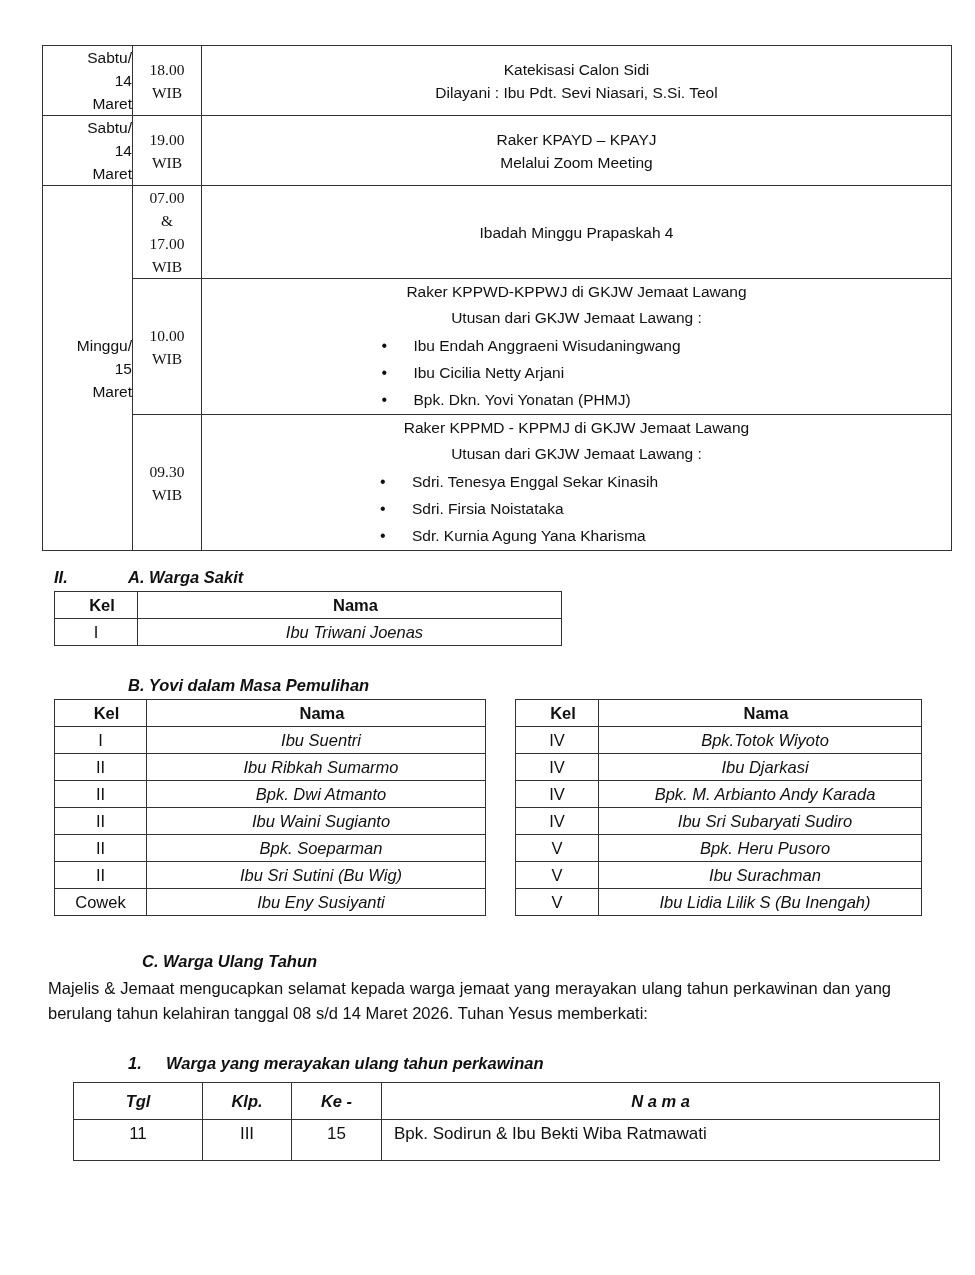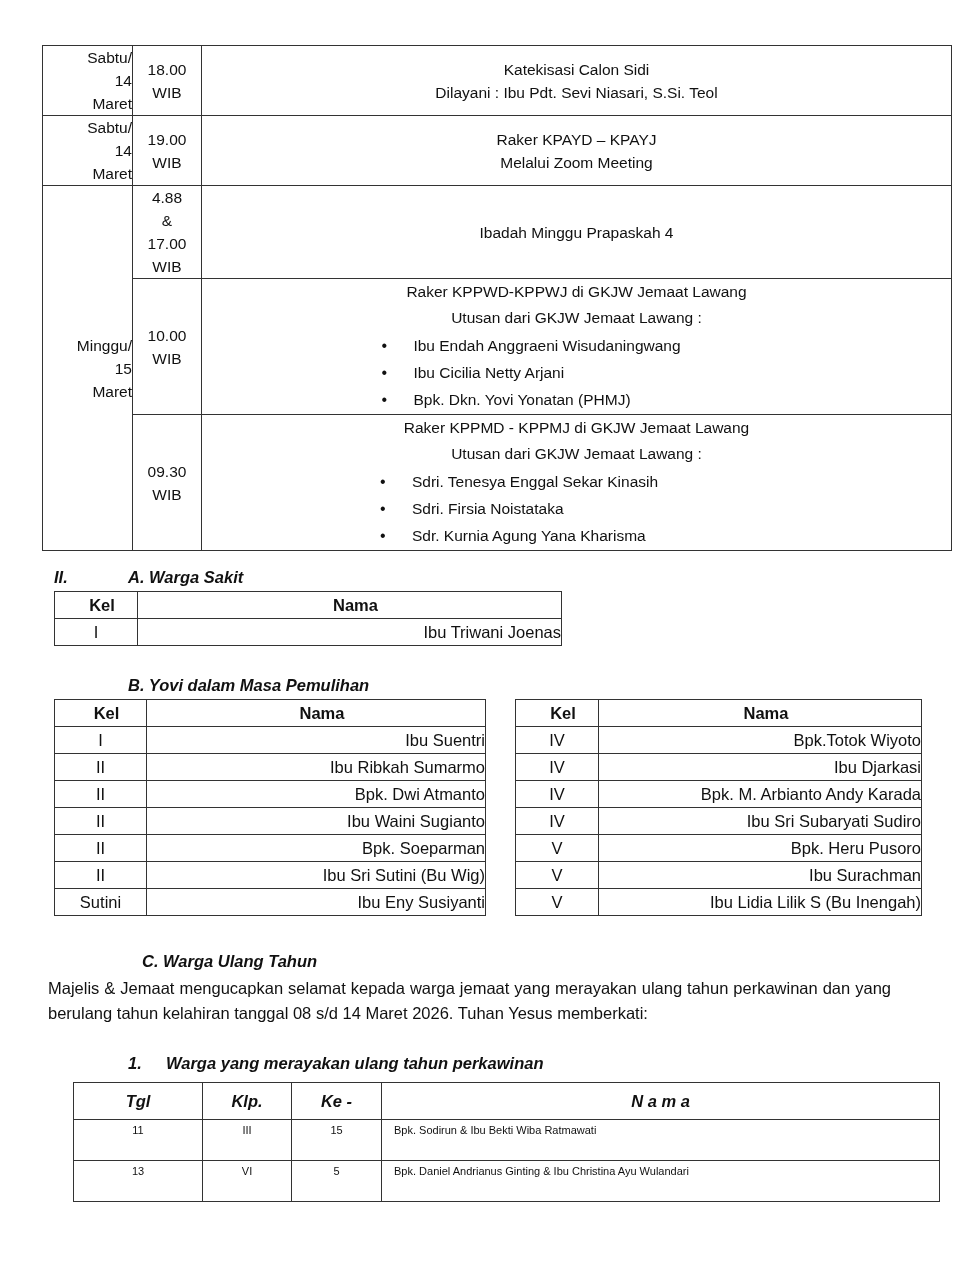--- a/index.html
+++ b/index.html
@@ -5,47 +5,47 @@
   html, body { margin: 0; padding: 0; background: #ffffff; }
   body { width: 975px; height: 1275px; position: relative; overflow: hidden;
          font-family: "Liberation Sans", sans-serif; color: #111; font-size: 15.5px; }
   table { border-collapse: collapse; position: absolute; }
   td, th { border: 1.3px solid #333; padding: 0; font-weight: normal; }
 
   
   #sched { left: 42px; top: 45px; width: 910px; }
   #sched td { text-align: center; vertical-align: middle; line-height: 23px; font-size: 15.5px; }
   #sched td.c1 { width: 89px; text-align: right; }
-  #sched td.c2 { width: 68px; }
+  #sched td.c2 { width: 68px; font-family: Liberation Serif, serif; }
   #sched .blist { display: inline-block; text-align: left; margin: 1px; padding: 0; list-style: none; }
   #sched .blist li { position: relative; padding-left: 32px; line-height: 27px; }
   #sched .blist li:before { content: "\2022"; position: absolute; left: 0; top: 0; font-size: 16px; }
   #sched .ctr { line-height: 26px; }
 
   .h-sec { position: absolute; font-weight: bold; font-style: italic; font-size: 16.5px; }
 
   
   .ktab td, .ktab th { height: 26px; font-size: 16.5px; }
   .ktab th { font-weight: bold; text-align: center; padding-left: 12px; }
   .ktab td.k { text-align: center; }
-  .ktab td.n { text-align: right; padding-left: 10px; }
+  .ktab td.n { text-align: center; padding-left: 10px; font-style: italic; }
 
   #sakit { left: 54px; top: 591px; width: 508px; }
   #sakit .colk { width: 70px; }
   #pem1 { left: 54px; top: 699px; width: 432px; }
   #pem1 .colk { width: 79px; }
   #pem2 { left: 515px; top: 699px; width: 407px; }
   #pem2 .colk { width: 70px; }
 
   #para { position: absolute; left: 48px; top: 976px; width: 843px; text-align: justify;
           font-size: 16.5px; line-height: 25px; }
 
   #kawin { left: 73px; top: 1082px; width: 867px; }
   #kawin th { font-weight: bold; font-style: italic; font-size: 16.5px; height: 36px; text-align: center; }
-  #kawin td { height: 36px; font-size: 11px; text-align: center; vertical-align: top; padding-top: 4px; }
+  #kawin td { height: 36px; font-size: 17px; text-align: center; vertical-align: top; padding-top: 4px; }
   #kawin td.n { text-align: left; padding-left: 12px; }
 </style>
 </head>
 <body>
 
 <table id="sched">
   <tbody>
       <tr style="height:70px">
     <td class="c1">
       <div>Sabtu/</div>
@@ -76,21 +76,21 @@
       <div>Melalui Zoom Meeting</div>
     </td>
   </tr>
   <tr style="height:93px">
     <td class="c1" rowspan="3">
       <div>Minggu/</div>
       <div>15</div>
       <div>Maret</div>
     </td>
     <td class="c2">
-      <div>4.88</div>
+      <div>07.00</div>
       <div>&amp;</div>
       <div>17.00</div>
       <div>WIB</div>
     </td>
     <td>
       <div>Ibadah Minggu Prapaskah 4</div>
     </td>
   </tr>
   <tr style="height:132px">
     <td class="c2">
@@ -167,21 +167,21 @@
       </tr>
   <tr>
         <td class="k">II</td>
         <td class="n">Bpk. Soeparman</td>
       </tr>
   <tr>
         <td class="k">II</td>
         <td class="n">Ibu Sri Sutini (Bu Wig)</td>
       </tr>
   <tr>
-        <td class="k">Sutini</td>
+        <td class="k">Cowek</td>
         <td class="n">Ibu Eny Susiyanti</td>
       </tr>
 </tbody>
   </table>
 
 <table id="pem2" class="ktab">
   <tbody>
       <tr>
     <th class="colk">Kel</th>
     <th>Nama</th>
@@ -229,20 +229,14 @@
     <th style="width:88px">Klp.</th>
     <th style="width:89px">Ke -</th>
     <th>N a m a</th>
   </tr>
   <tr>
     <td>11</td>
     <td>III</td>
     <td>15</td>
     <td class="n">Bpk. Sodirun &amp; Ibu Bekti Wiba Ratmawati</td>
   </tr>
-  <tr>
-    <td>13</td>
-    <td>VI</td>
-    <td>5</td>
-    <td class="n">Bpk. Daniel Andrianus Ginting &amp; Ibu Christina Ayu Wulandari</td>
-  </tr>
 </tbody>
   </table>
 
 </body></html>

